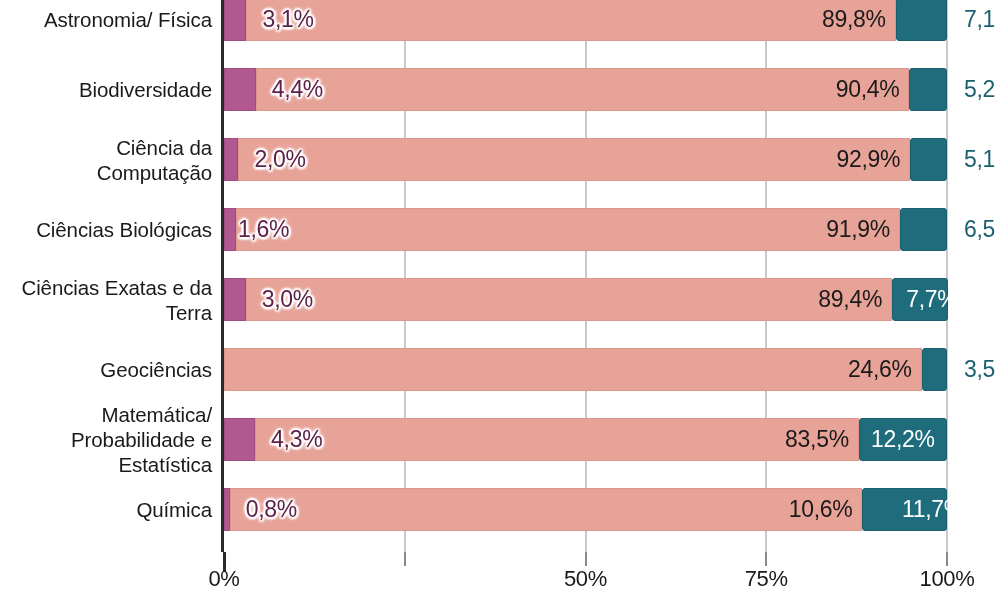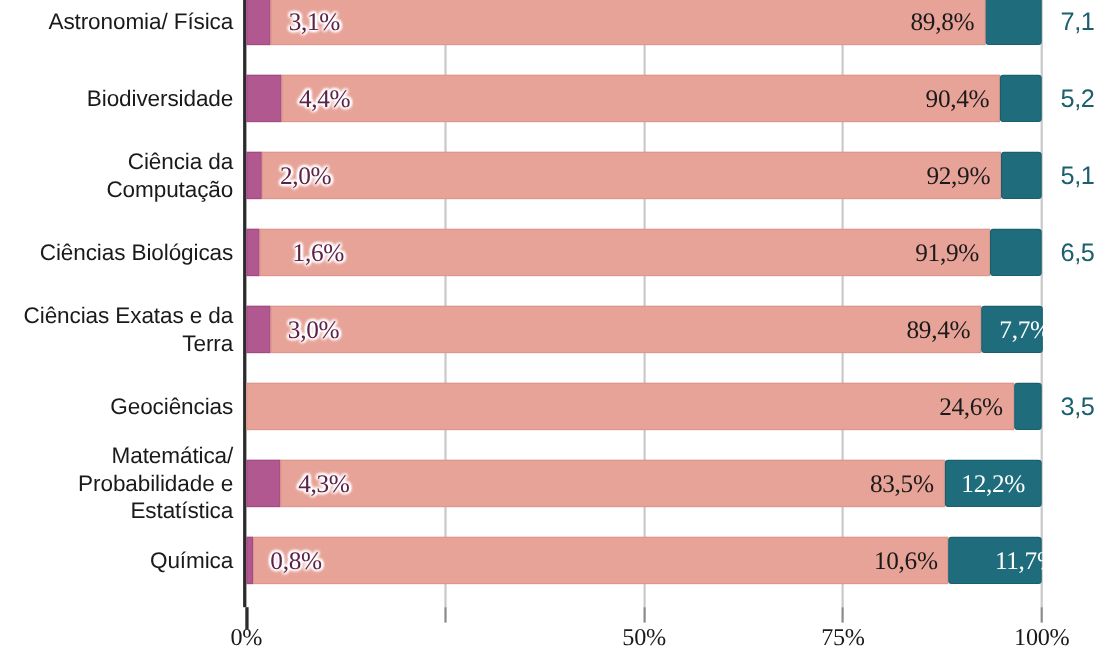--- a/index.html
+++ b/index.html
@@ -37,21 +37,20 @@
     padding-right: 0;
   }
 
   
   #plot {
     position: absolute;
     left: 224px;
     top: 0;
     width: 723px;
     height: 552px;
-    font-family: Liberation Serif, serif;
   }
 
   .gridline {
     position: absolute;
     top: 0;
     width: 2px;
     height: 552px;
     background: #c9c9c9;
   }
   .axis-line {
@@ -178,21 +177,21 @@
           <div class="seg seg-a" style="left: 0px; width: 14.46px;"></div>
           <div class="seg seg-b" style="left: 14.46px; width: 671.667px;"></div>
           <div class="seg seg-c" style="left: 686.127px; width: 36.873px;"></div>
           <div class="seg-label lab-a" style="left: 30.46px;">2,0%</div>
           <div class="seg-label lab-b" style="left: 676.127px; transform: translateX(-100%);">92,9%</div>
         </div>
         <div class="bar-row" style="top: 208px;">
           <div class="seg seg-a" style="left: 0px; width: 11.568px;"></div>
           <div class="seg seg-b" style="left: 11.568px; width: 664.437px;"></div>
           <div class="seg seg-c" style="left: 676.005px; width: 46.995px;"></div>
-          <div class="seg-label lab-a" style="left: 42px;">1,6%</div>
+          <div class="seg-label lab-a" style="left: 14px;">1,6%</div>
           <div class="seg-label lab-b" style="left: 666.005px; transform: translateX(-100%);">91,9%</div>
         </div>
         <div class="bar-row" style="top: 278px;">
           <div class="seg seg-a" style="left: 0px; width: 21.69px;"></div>
           <div class="seg seg-b" style="left: 21.69px; width: 646.362px;"></div>
           <div class="seg seg-c" style="left: 668.052px; width: 55.671px;"></div>
           <div class="seg-label lab-a" style="left: 37.69px;">3,0%</div>
           <div class="seg-label lab-b" style="left: 658.052px; transform: translateX(-100%);">89,4%</div>
           <div class="seg-label lab-c-in" style="left: 695.888px; transform: translateX(-50%); margin-left: 12px;">7,7%</div>
         </div>

